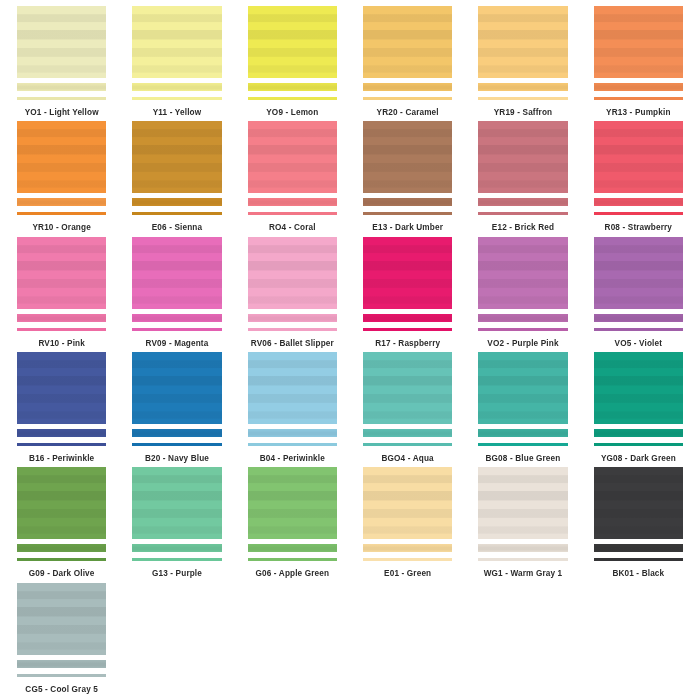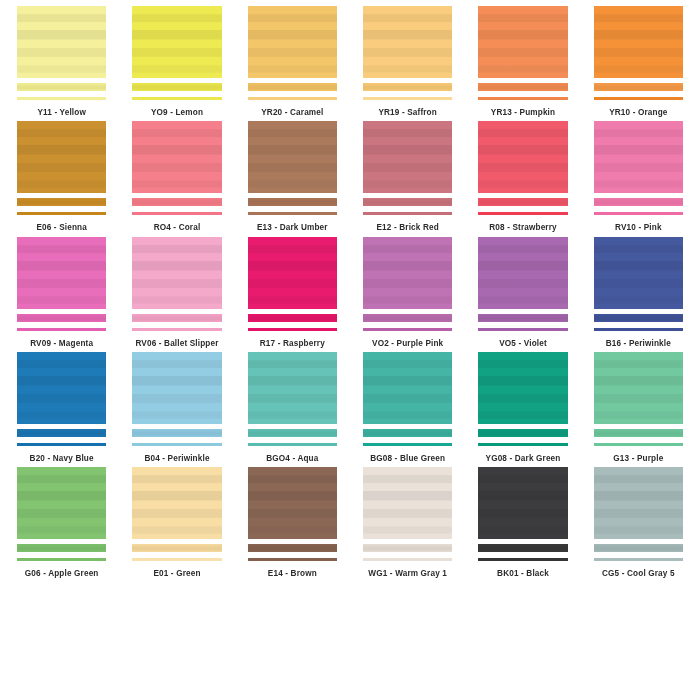--- a/index.html
+++ b/index.html
@@ -105,20 +105,32 @@
     white-space: nowrap;
     line-height: 1;
   }
 </style>
 </head>
 <body>
 
 <div id="chart-grid">
     <div class="swatch-cell">
       <div class="swatch-stack">
+        <div class="block-main" style="background: rgb(236, 235, 189);">
+          <div class="bands"></div>
+        </div>
+        <div class="block-mid" style="background: rgb(236, 233, 179);">
+          <div class="bands-mid"></div>
+        </div>
+        <div class="block-thin" style="background: rgb(233, 230, 172);"></div>
+      </div>
+      <div class="swatch-label">YO1 - Light Yellow</div>
+    </div>
+    <div class="swatch-cell">
+      <div class="swatch-stack">
         <div class="block-main" style="background: rgb(244, 240, 155);">
           <div class="bands"></div>
         </div>
         <div class="block-mid" style="background: rgb(242, 238, 144);">
           <div class="bands-mid"></div>
         </div>
         <div class="block-thin" style="background: rgb(242, 239, 150);"></div>
       </div>
       <div class="swatch-label">Y11 - Yellow</div>
     </div>
@@ -381,20 +393,32 @@
         </div>
         <div class="block-mid" style="background: rgb(13, 157, 126);">
           <div class="bands-mid"></div>
         </div>
         <div class="block-thin" style="background: rgb(8, 154, 122);"></div>
       </div>
       <div class="swatch-label">YG08 - Dark Green</div>
     </div>
     <div class="swatch-cell">
       <div class="swatch-stack">
+        <div class="block-main" style="background: rgb(111, 164, 78);">
+          <div class="bands"></div>
+        </div>
+        <div class="block-mid" style="background: rgb(106, 160, 74);">
+          <div class="bands-mid"></div>
+        </div>
+        <div class="block-thin" style="background: rgb(94, 151, 64);"></div>
+      </div>
+      <div class="swatch-label">G09 - Dark Olive</div>
+    </div>
+    <div class="swatch-cell">
+      <div class="swatch-stack">
         <div class="block-main" style="background: rgb(114, 201, 160);">
           <div class="bands"></div>
         </div>
         <div class="block-mid" style="background: rgb(109, 198, 155);">
           <div class="bands-mid"></div>
         </div>
         <div class="block-thin" style="background: rgb(106, 199, 153);"></div>
       </div>
       <div class="swatch-label">G13 - Purple</div>
     </div>
@@ -414,32 +438,20 @@
       <div class="swatch-stack">
         <div class="block-main" style="background: rgb(248, 221, 164);">
           <div class="bands"></div>
         </div>
         <div class="block-mid" style="background: rgb(247, 217, 156);">
           <div class="bands-mid"></div>
         </div>
         <div class="block-thin" style="background: rgb(249, 224, 173);"></div>
       </div>
       <div class="swatch-label">E01 - Green</div>
-    </div>
-    <div class="swatch-cell">
-      <div class="swatch-stack">
-        <div class="block-main" style="background: rgb(139, 103, 85);">
-          <div class="bands"></div>
-        </div>
-        <div class="block-mid" style="background: rgb(135, 99, 80);">
-          <div class="bands-mid"></div>
-        </div>
-        <div class="block-thin" style="background: rgb(131, 95, 76);"></div>
-      </div>
-      <div class="swatch-label">E14 - Brown</div>
     </div>
     <div class="swatch-cell">
       <div class="swatch-stack">
         <div class="block-main" style="background: rgb(234, 226, 217);">
           <div class="bands"></div>
         </div>
         <div class="block-mid" style="background: rgb(229, 221, 211);">
           <div class="bands-mid"></div>
         </div>
         <div class="block-thin" style="background: rgb(232, 224, 215);"></div>

